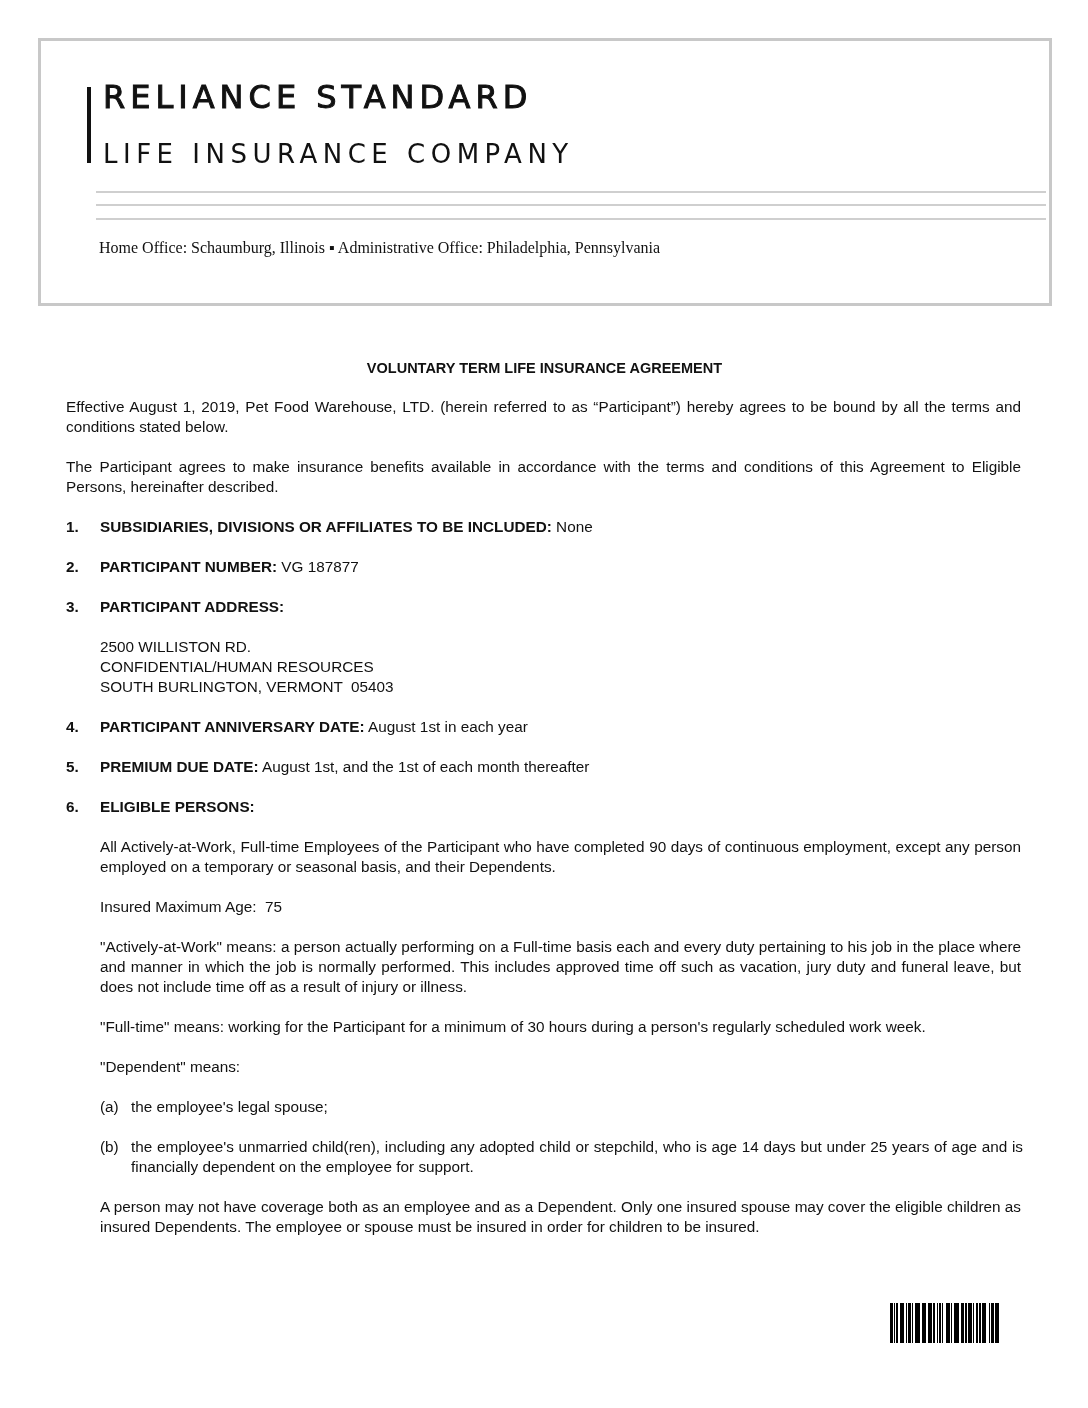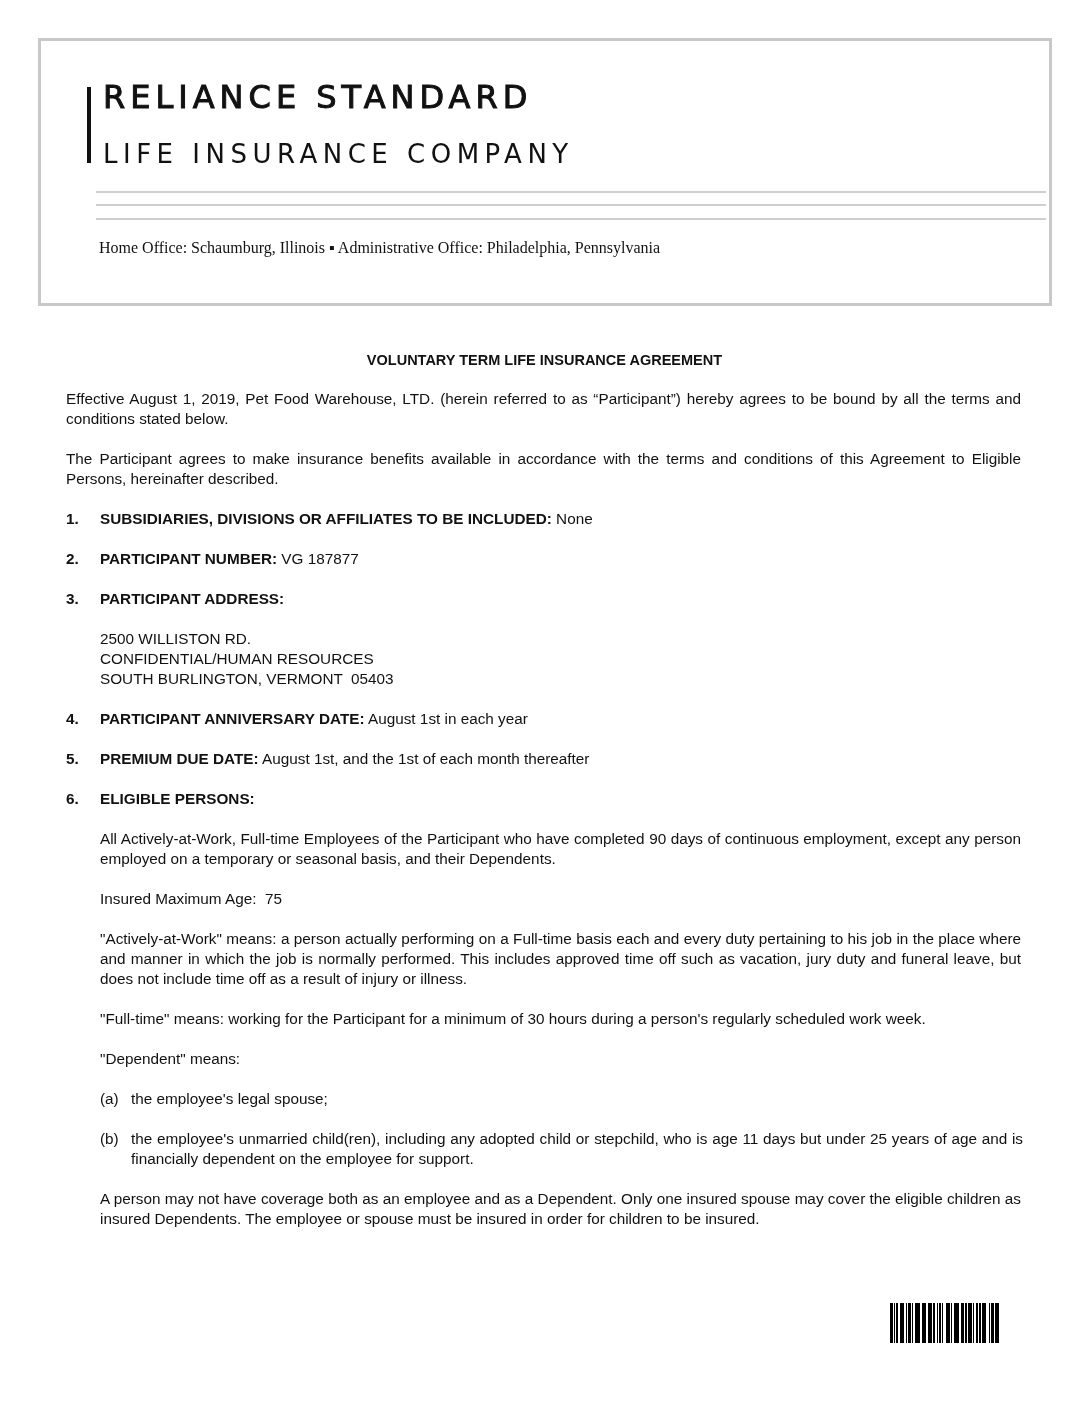--- a/index.html
+++ b/index.html
@@ -22,21 +22,21 @@
   }
   .rule { position: absolute; left: 55px; width: 950px; height: 2px; background: #cfcfcf; }
   .office {
     position: absolute; left: 58px; top: 198px;
     font-family: "Liberation Serif", serif; font-size: 16px; color: #111; white-space: nowrap;
   }
   .doc {
     position: absolute; left: 66px; top: 346px; width: 957px;
     font-family: "Liberation Sans", sans-serif; font-size: 15.3px; line-height: 20px;
   }
-  .title { text-align: center; font-weight: bold; margin: 4px 0 19px 0; font-size: 14.5px; }
+  .title { text-align: center; font-weight: bold; margin: 12px 0 19px 0; font-size: 14.5px; }
   p { margin: 0 2px 20px 0; text-align: justify; }
   .item { display: flex; margin: 0 0 20px 0; }
   .num { width: 34px; flex: none; font-weight: bold; }
   .item-body { flex: 1; }
   .bold { font-weight: bold; }
   .indent { margin-left: 34px; }
   .addr { margin: 0 0 20px 34px; }
   .sub { display: flex; margin: 0 0 20px 34px; text-align: justify; }
   .sub-label { width: 31px; flex: none; }
   .sub-text { flex: 1; text-align: justify; }
@@ -95,21 +95,21 @@
   <p class="indent" style="white-space:pre">Insured Maximum Age:  75</p>
   <p class="indent">"Actively-at-Work" means:  a person actually performing on a Full-time basis each and every duty pertaining to his job in the place where and manner in which the job is normally performed.  This includes approved time off such as vacation, jury duty and funeral leave, but does not include time off as a result of injury or illness.</p>
   <p class="indent">"Full-time" means:  working for the Participant for a minimum of 30 hours during a person's regularly scheduled work week.</p>
   <p class="indent">"Dependent" means:</p>
   <div class="sub">
     <span class="sub-label">(a)</span>
     <span class="sub-text">the employee's legal spouse;</span>
   </div>
   <div class="sub">
     <span class="sub-label">(b)</span>
-    <span class="sub-text">the employee's unmarried child(ren), including any adopted child or stepchild, who is age 11 days but under 25 years of age and is financially dependent on the employee for support.</span>
+    <span class="sub-text">the employee's unmarried child(ren), including any adopted child or stepchild, who is age 14 days but under 25 years of age and is financially dependent on the employee for support.</span>
   </div>
   <p class="indent">A person may not have coverage both as an employee and as a Dependent.  Only one insured spouse may cover the eligible children as insured Dependents.  The employee or spouse must be insured in order for children to be insured.</p>
 </div>
 
 <div class="barcode" id="barcode">
     <span style="width: 2.6px; background: rgb(0, 0, 0);"></span>
     <span style="width: 1.3px; background: rgb(255, 255, 255);"></span>
     <span style="width: 1.3px; background: rgb(0, 0, 0);"></span>
     <span style="width: 1.3px; background: rgb(255, 255, 255);"></span>
     <span style="width: 1.3px; background: rgb(0, 0, 0);"></span>

